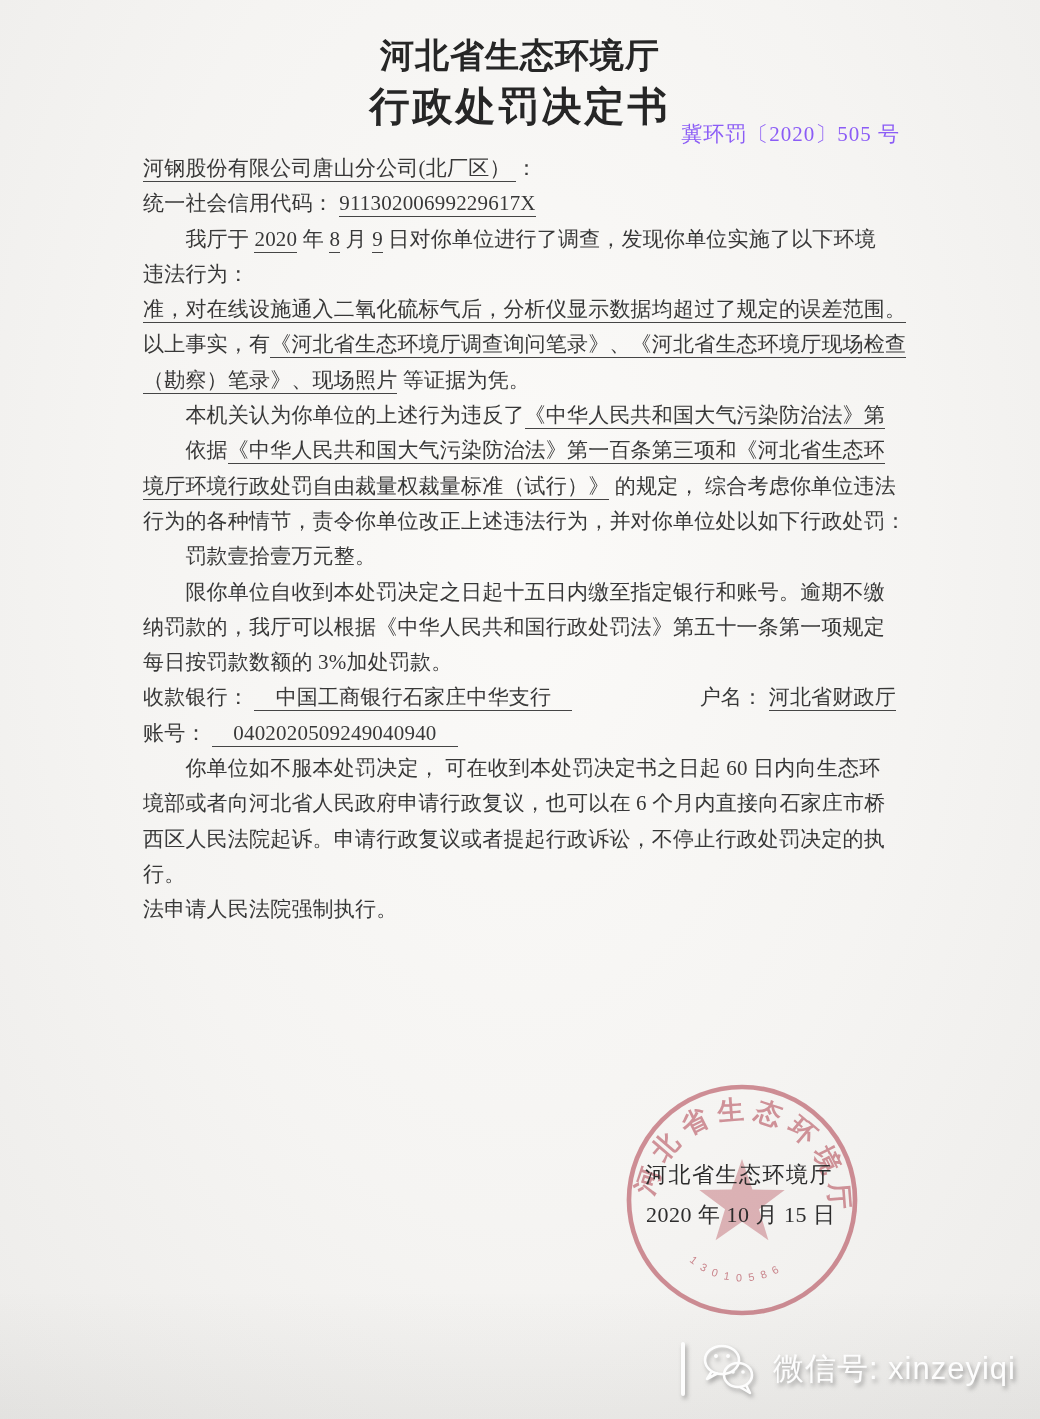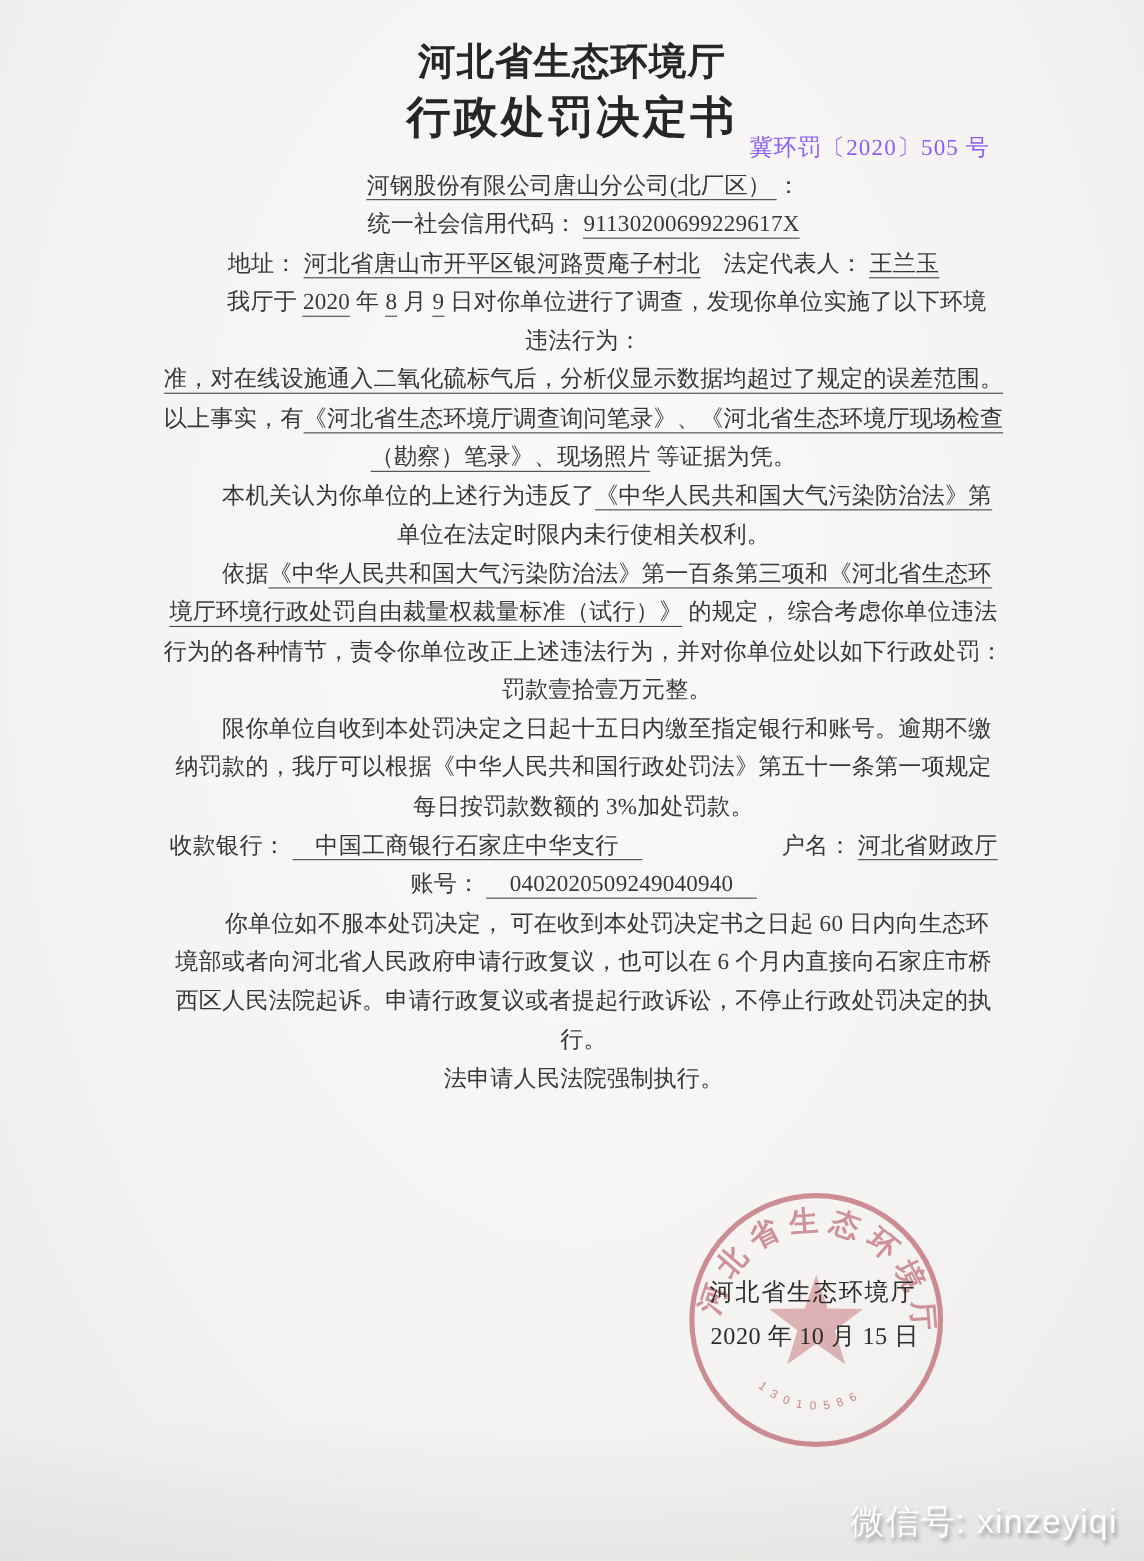--- a/index.html
+++ b/index.html
@@ -11,33 +11,33 @@
   }
   .paper{position:absolute;inset:0;}
   .title{position:absolute;left:0;width:100%;text-align:center;font-weight:bold;color:#262626;}
   .title-1{top:33px;font-size:34px;letter-spacing:1px;}
   .title-2{top:79px;font-size:40px;letter-spacing:3px;}
   .doc-number{position:absolute;top:120px;right:140px;font-size:21px;color:#8b5cf6;letter-spacing:1px;}
   .doc-body{
     position:absolute;top:151px;left:143px;width:775px;
     font-size:21px;line-height:35.3px;color:#383838;letter-spacing:0.2px;
   }
-  .line{white-space:pre;height:35.3px;text-align:center;}
+  .line{white-space:pre;height:35.3px;}
   .seg{display:inline;}
   .u{border-bottom:1.6px solid #454545;padding-bottom:1px;}
   .signature{position:absolute;z-index:3;color:#2c2c2c;font-size:22px;}
   .sig-agency{left:645px;top:1160px;letter-spacing:1.5px;}
   .sig-date{left:646px;top:1200px;letter-spacing:0.5px;}
   .seal{position:absolute;left:622px;top:1080px;width:240px;height:240px;z-index:2;
         mix-blend-mode:multiply;opacity:0.92;}
   .footer-shade{position:absolute;left:0;bottom:0;width:100%;height:130px;
         background:linear-gradient(180deg, rgba(0,0,0,0) 0%, rgba(60,60,55,0.06) 100%);}
   .watermark{
     position:absolute;right:24px;bottom:18px;height:64px;z-index:4;
-    display:flex;align-items:center;gap:13px;flex-direction:column;
+    display:flex;align-items:center;gap:13px;
   }
   .wm-bar{width:4px;height:54px;background:#fdfdfd;border-radius:2px;
     box-shadow:2px 3px 4px rgba(105,105,105,0.55);}
   .wm-icon{filter:drop-shadow(2px 3px 2px rgba(105,105,105,0.55));}
   .wm-text{
     font-family:"Liberation Sans","DejaVu Sans",sans-serif;
     font-size:31px;color:#fdfdfd;letter-spacing:1px;
     text-shadow:2px 3px 4px rgba(100,100,100,0.6);
   }
 </style>
@@ -46,28 +46,26 @@
 
 <div class="paper">
 
   <div class="title title-1">河北省生态环境厅</div>
   <div class="title title-2">行政处罚决定书</div>
   <div class="doc-number">冀环罚〔2020〕505 号</div>
 
   <div class="doc-body">
       <div class="line"><span class="seg u">河钢股份有限公司唐山分公司(北厂区） </span><span class="seg">：</span></div>
       <div class="line"><span class="seg">统一社会信用代码： </span><span class="seg u">91130200699229617X</span></div>
-      <div class="line"><span class="seg">地址： </span><span class="seg u">河北省唐山市开平区银河路贾庵子村北</span><span class="seg">　法定代表人： </span><span class="seg u">王兰玉</span></div>
       <div class="line"><span class="seg">　　我厅于 </span><span class="seg u">2020</span><span class="seg"> 年 </span><span class="seg u">8</span><span class="seg"> 月 </span><span class="seg u">9</span><span class="seg"> 日对你单位进行了调查，发现你单位实施了以下环境</span></div>
       <div class="line"><span class="seg">违法行为：</span></div>
       <div class="line"><span class="seg u">准，对在线设施通入二氧化硫标气后，分析仪显示数据均超过了规定的误差范围。</span></div>
       <div class="line"><span class="seg">以上事实，有</span><span class="seg u">《河北省生态环境厅调查询问笔录》、《河北省生态环境厅现场检查</span></div>
       <div class="line"><span class="seg u">（勘察）笔录》、现场照片</span><span class="seg"> 等证据为凭。</span></div>
       <div class="line"><span class="seg">　　本机关认为你单位的上述行为违反了</span><span class="seg u">《中华人民共和国大气污染防治法》第</span></div>
-      <div class="line"><span class="seg">单位在法定时限内未行使相关权利。</span></div>
       <div class="line"><span class="seg">　　依据</span><span class="seg u">《中华人民共和国大气污染防治法》第一百条第三项和《河北省生态环</span></div>
       <div class="line"><span class="seg u">境厅环境行政处罚自由裁量权裁量标准（试行）》</span><span class="seg"> 的规定， 综合考虑你单位违法</span></div>
       <div class="line"><span class="seg">行为的各种情节，责令你单位改正上述违法行为，并对你单位处以如下行政处罚：</span></div>
       <div class="line"><span class="seg">　　罚款壹拾壹万元整。</span></div>
       <div class="line"><span class="seg">　　限你单位自收到本处罚决定之日起十五日内缴至指定银行和账号。逾期不缴</span></div>
       <div class="line"><span class="seg">纳罚款的，我厅可以根据《中华人民共和国行政处罚法》第五十一条第一项规定</span></div>
       <div class="line"><span class="seg">每日按罚款数额的 3%加处罚款。</span></div>
       <div class="line"><span class="seg">收款银行： </span><span class="seg u">　中国工商银行石家庄中华支行　</span><span class="seg">　　　　　　户名： </span><span class="seg u">河北省财政厅</span></div>
       <div class="line"><span class="seg">账号： </span><span class="seg u">　0402020509249040940　</span></div>
       <div class="line"><span class="seg">　　你单位如不服本处罚决定， 可在收到本处罚决定书之日起 60 日内向生态环</span></div>

